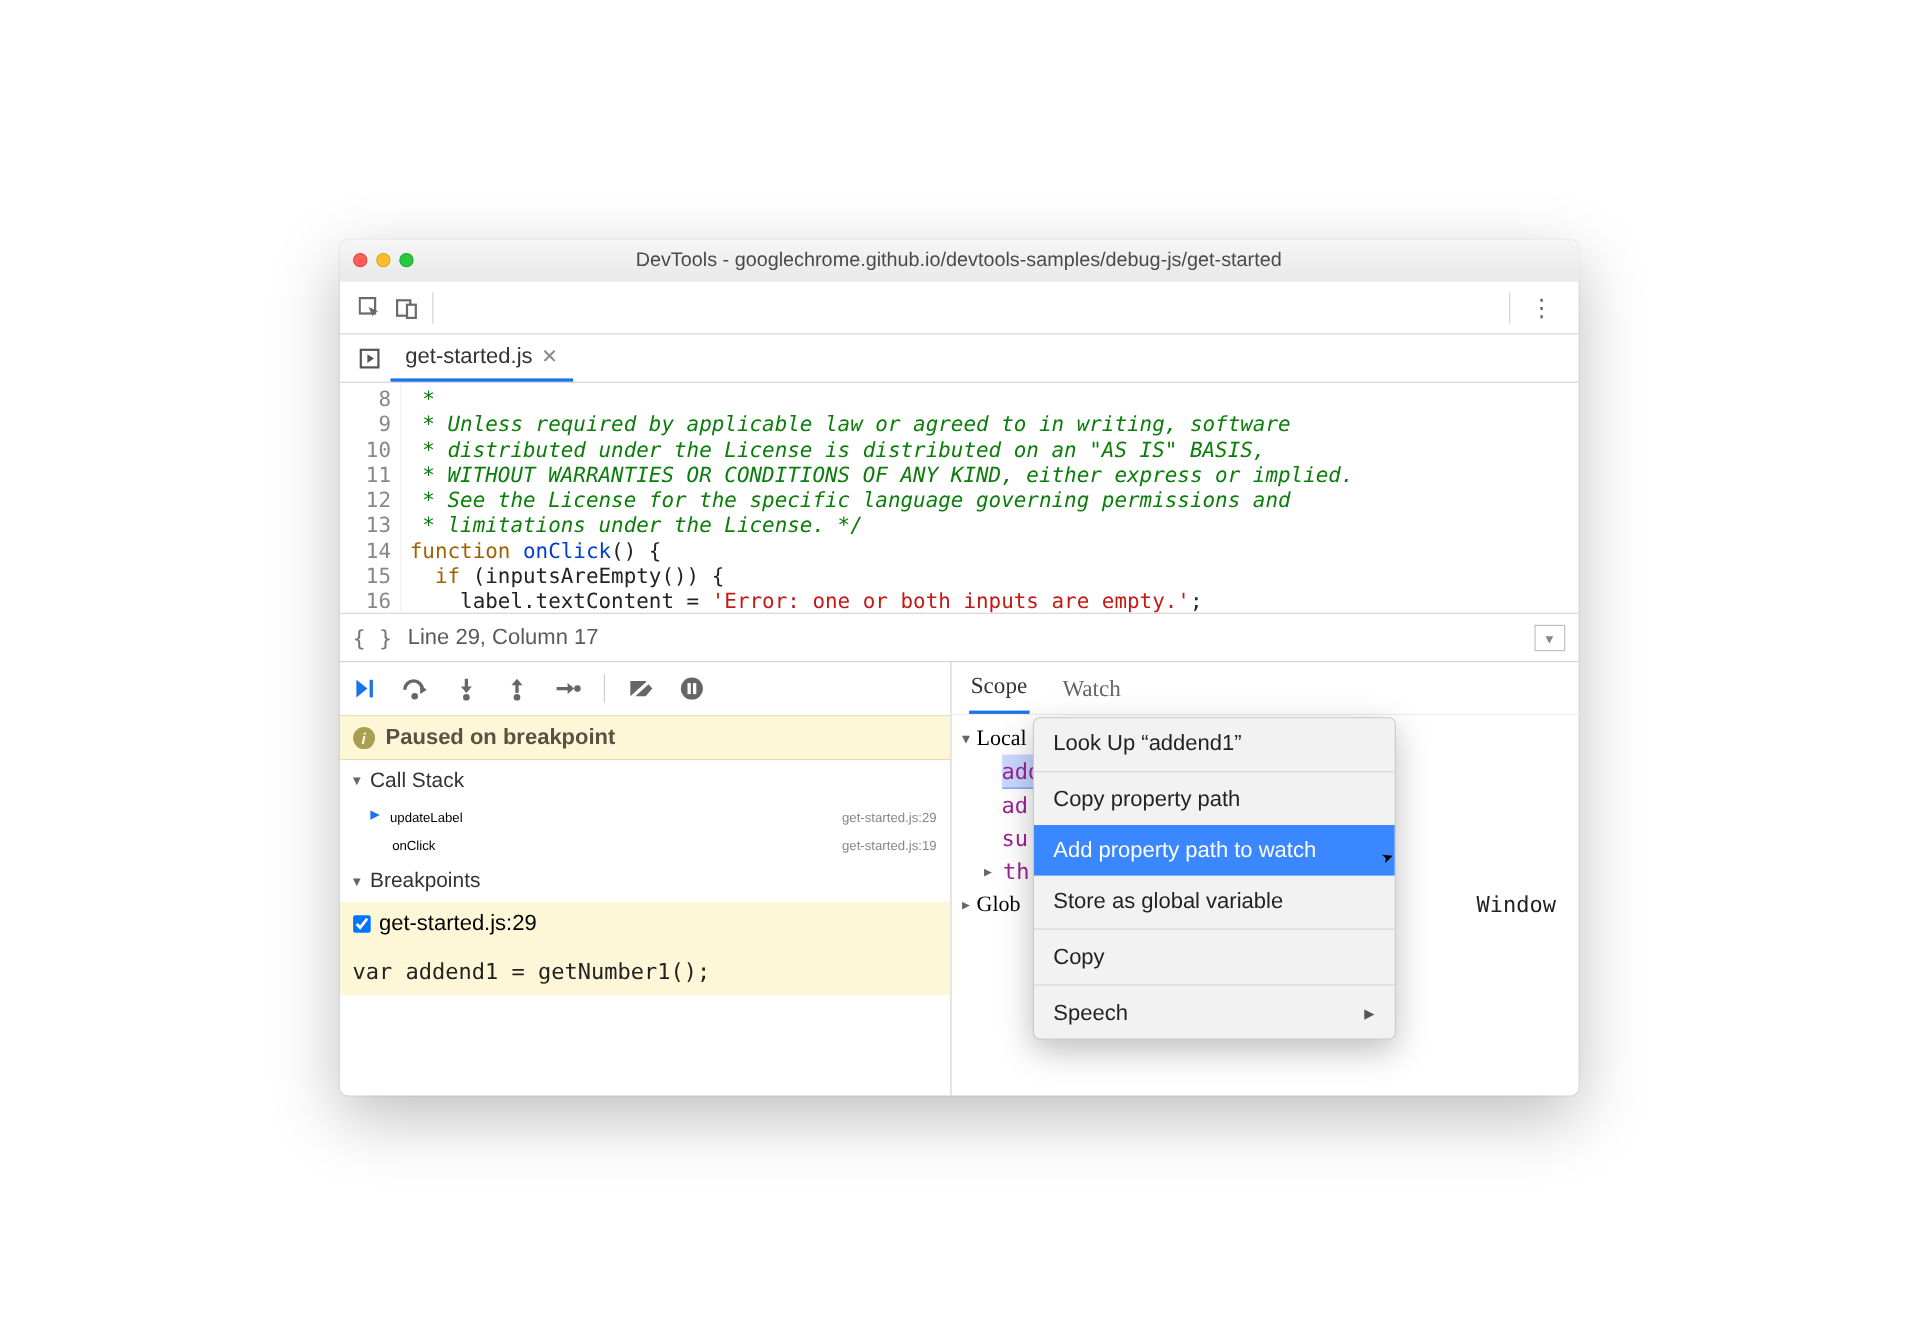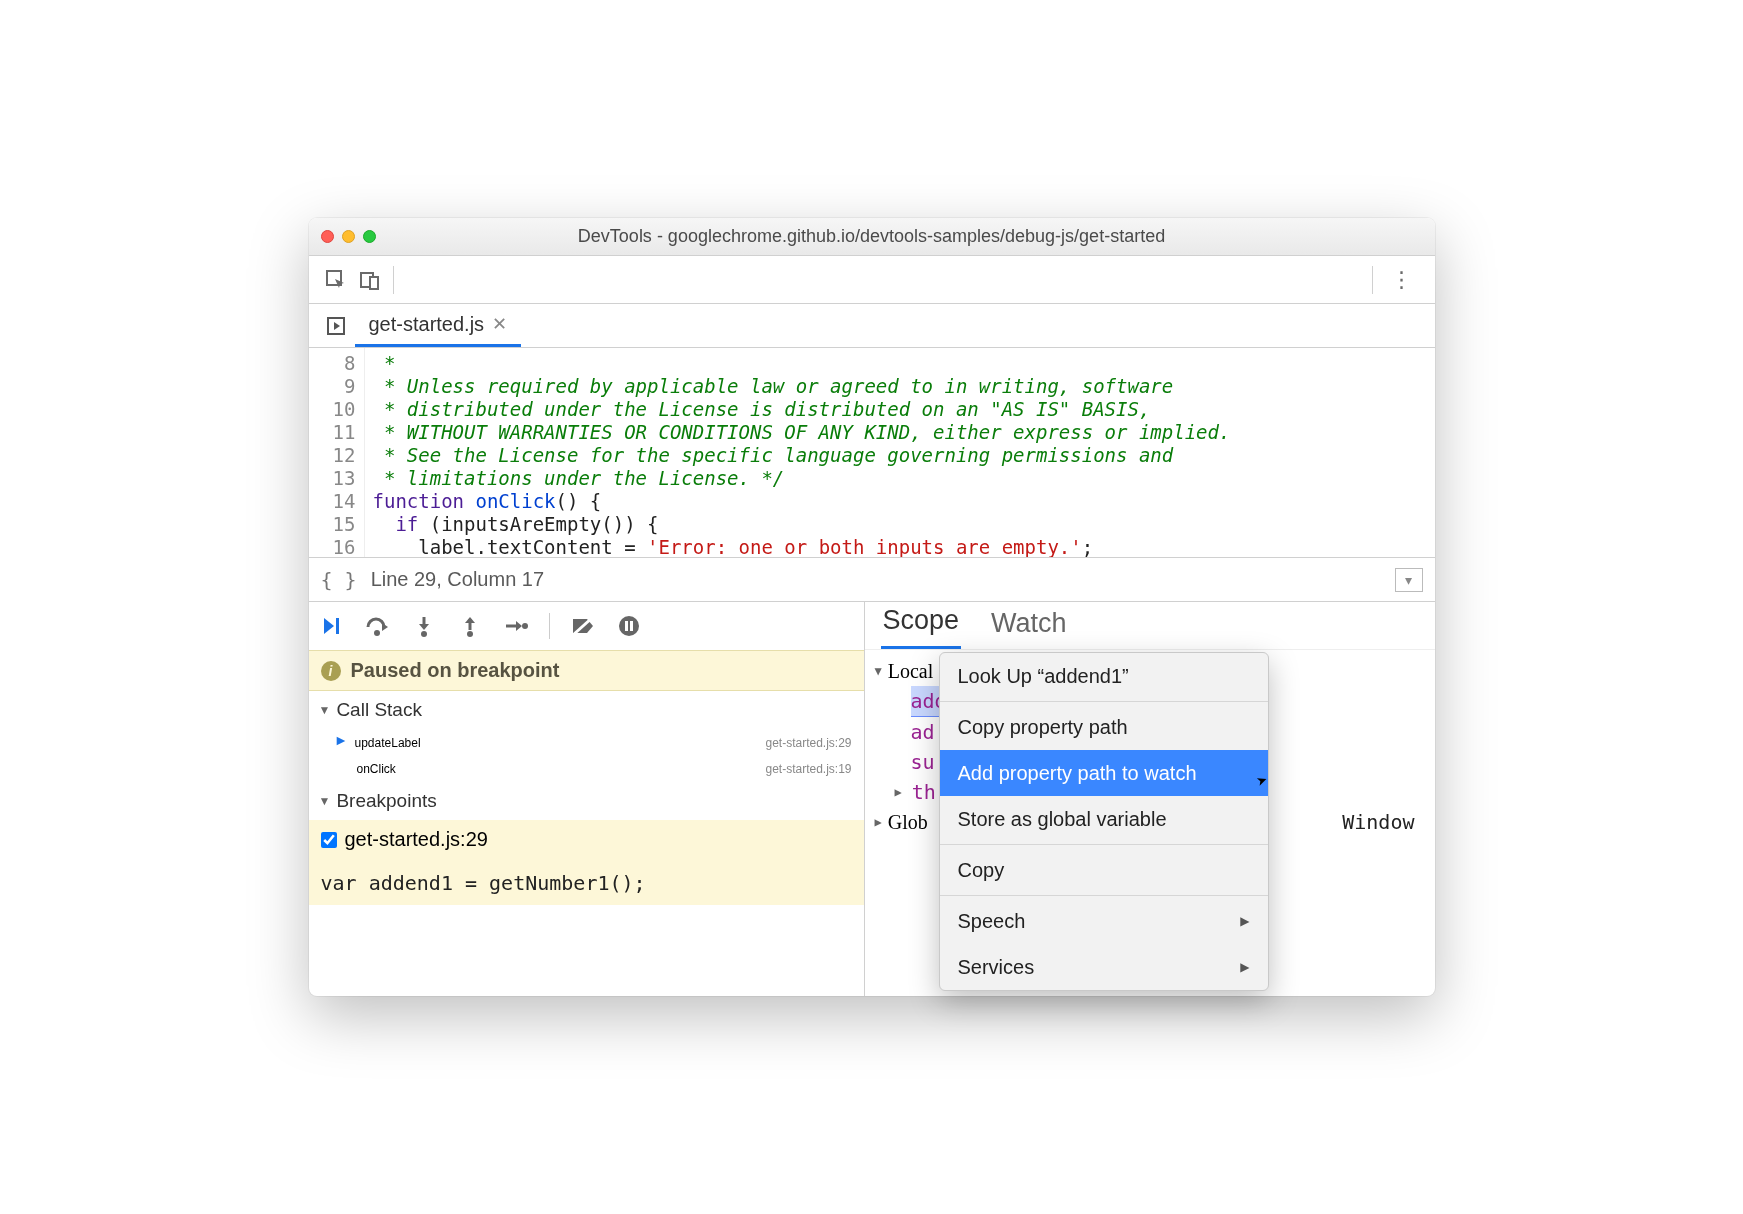--- a/index.html
+++ b/index.html
@@ -65,21 +65,21 @@
     padding-left:8px;
   }
   .nav-icon { width:38px; display:flex; align-items:center; justify-content:center; color:#555; }
   .file-tab { display:flex; align-items:center; padding:0 14px; gap:8px; color:#333; border-bottom:3px solid #1a73e8; font-size:20px; }
   .file-tab .close { color:#888; font-size:18px; }
 
   .code-area { flex:0 0 auto; height: 210px; overflow:hidden; border-bottom:1px solid #d0d0d0; display:flex; }
   .gutter { width:56px; text-align:right; padding:4px 8px 4px 0; color:#888; font-family: Menlo, monospace; font-size:19px; line-height:23px; background:#fff; border-right:1px solid #eee; }
   .code { padding:4px 0 4px 8px; font-family: Menlo, monospace; font-size:19px; line-height:23px; white-space:pre; color:#222; }
   .cm-comment { color: #0a7d0a; font-style: italic; }
-  .cm-keyword { color: #4c1d95; }
+  .cm-keyword { color: #a16207; }
   .cm-def { color: #0040d0; }
   .cm-string { color: #c41a16; }
 
   .statusbar { height:44px; border-bottom:1px solid #d0d0d0; display:flex; align-items:center; padding:0 12px; color:#5a5a5a; font-size:20px; gap:14px; }
   .statusbar .curly { font-family: Menlo, monospace; font-size:20px; color:#777; }
   .statusbar .right { margin-left:auto; width:28px; height:24px; border:1px solid #bbb; display:flex; align-items:center; justify-content:center; color:#888; font-size:14px; }
 
   .panels { flex:1; display:flex; min-height:0; overflow:visible; }
   .left-panel { width:556px; border-right:1px solid #d0d0d0; display:flex; flex-direction:column; overflow:hidden; }
   .debug-controls { height:48px; display:flex; align-items:center; padding:0 10px; gap:20px; color:#666; }
@@ -91,21 +91,21 @@
   .stack-row { display:flex; align-items:center; padding:6px 12px 6px 26px; font-size:12px; justify-content:space-between; }
   .stack-row .loc { color:#888; }
   .arrow-blue { width:12px; height:12px; margin-right:8px; display:inline-block; }
   .bp-item { background:#fdf7d8; padding:8px 12px 10px 12px; font-size:20px; }
   .bp-item .row1 { display:flex; align-items:center; gap:8px; }
   .bp-item input[type=checkbox] { width:16px; height:16px; }
   .bp-code { font-family: Menlo, monospace; font-size:20px; color:#222; margin-top:20px; }
 
   .right-panel { flex:1; display:flex; flex-direction:column; position:relative; overflow:visible; }
   .scope-tabs { height:48px; display:flex; align-items:flex-end; padding:0 16px; gap:28px; border-bottom:1px solid #eee; }
-  .scope-tab { padding:10px 2px; font-size:27px; color:#666; }
+  .scope-tab { padding:10px 2px; font-size:21px; color:#666;font-family:Liberation Serif, serif; }
   .scope-tab.active { color:#333; border-bottom:3px solid #1a73e8; }
   .scope-body { padding:6px 10px; font-size:20px; font-family: Menlo, monospace; line-height:30px; }
   .tree-row { display:flex; align-items:center; gap:6px; }
   .var { color:#9b2393; }
   .global-val { color:#222; margin-left:auto; padding-right:10px; }
   .tree-row.selected .var { background:#c9d8ff; border-bottom:1px solid #6a8cff; }
 
   .context-menu {
     position:absolute;
     top: 50px;
@@ -331,23 +331,20 @@
          <span>Store as global variable</span>
        </div>
             <div class="cm-sep"></div>
             <div class="cm-item  ">
          <span>Copy</span>
        </div>
             <div class="cm-sep"></div>
             <div class="cm-item  cm-sub">
          <span>Speech</span>
        </div>
-            <div class="cm-item  cm-sub">
-         <span>Services</span>
-       </div>
           </div>
         <div class="cursor-arrow">➤</div>
       </div>
     </div>
 
   </div>
 
 </div>
 
 </body></html>

